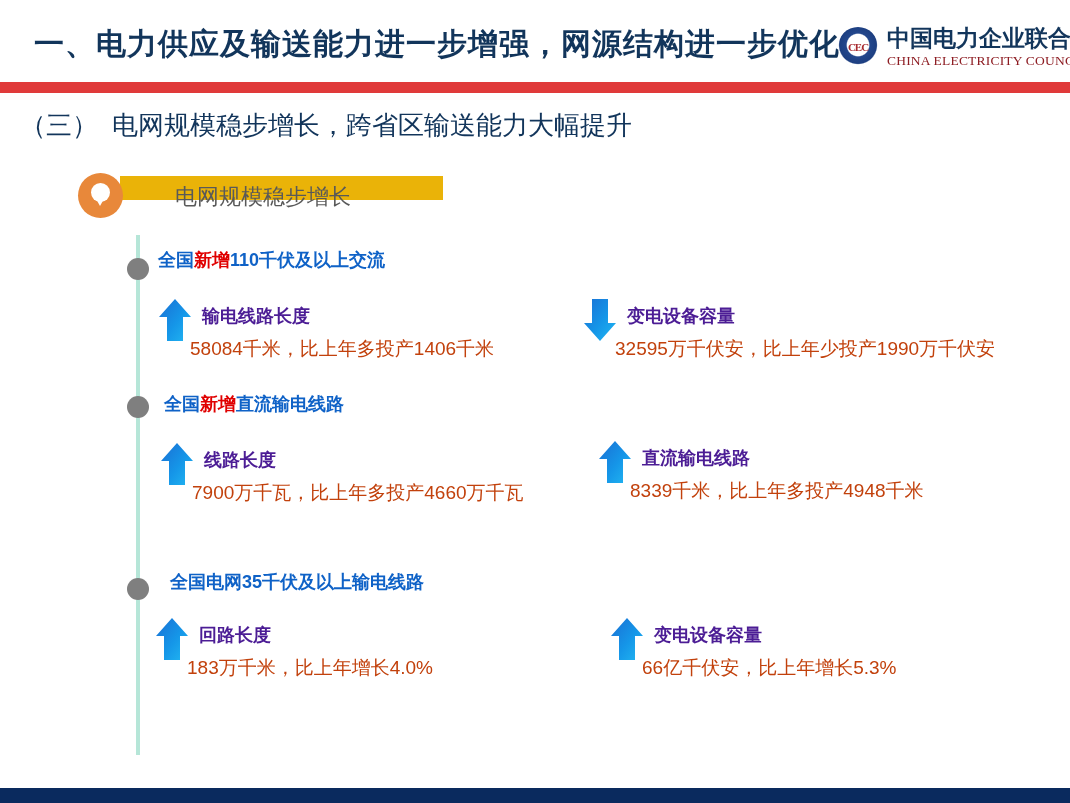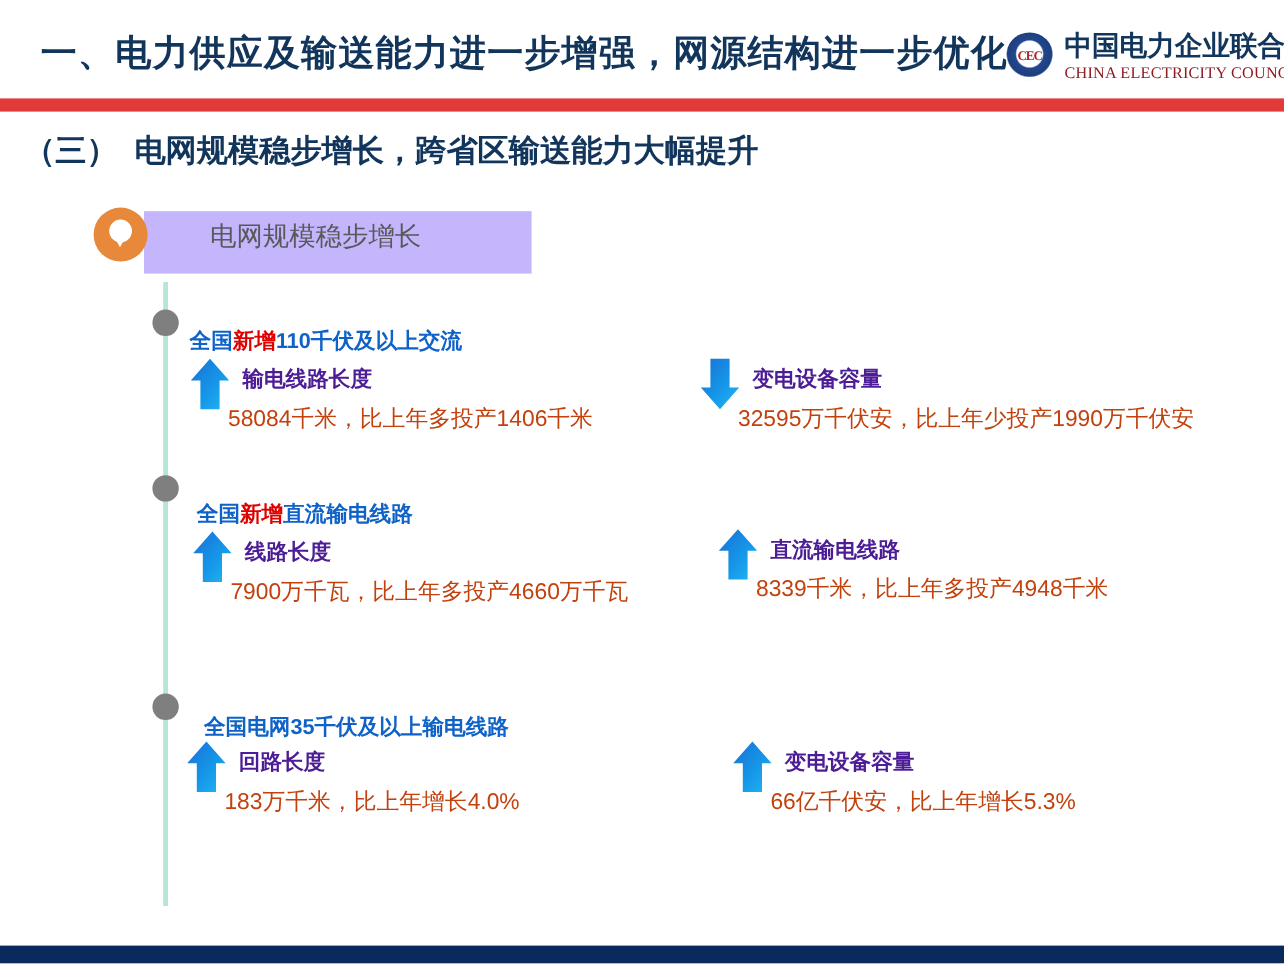--- a/index.html
+++ b/index.html
@@ -87,34 +87,34 @@
     height: 11px;
     background: #e03a3a;
   }
 
   
   #subtitle {
     position: absolute;
     left: 20px;
     top: 108px;
     font-size: 26px;
-    font-weight: bold;
+    font-weight: normal;
     color: #12355b;
     white-space: nowrap;
   }
   #subtitle .sub-num { margin-right: 14px; }
 
   
   #banner {
     position: absolute;
     left: 120px;
     top: 176px;
     width: 323px;
-    height: 52px;
-    background: #c4b5fd;
+    height: 24px;
+    background: #eab308;
   }
   #banner-label {
     position: absolute;
     left: 55px;
     top: 6px;
     font-size: 22px;
     color: #595959;
     white-space: nowrap;
   }
   #banner-icon {
@@ -166,21 +166,20 @@
   }
 
   
   .group { position: absolute; left: 0; }
   .group-head {
     position: absolute;
     font-size: 18px;
     font-weight: bold;
     color: #0f62c7;
     white-space: nowrap;
-    margin-top: 24px;
   }
   .group-head .hl { color: #e00000; }
 
   .metric { position: absolute; }
   .metric-arrow {
     position: absolute;
     left: 0;
     top: 0;
     width: 34px;
     height: 44px;

